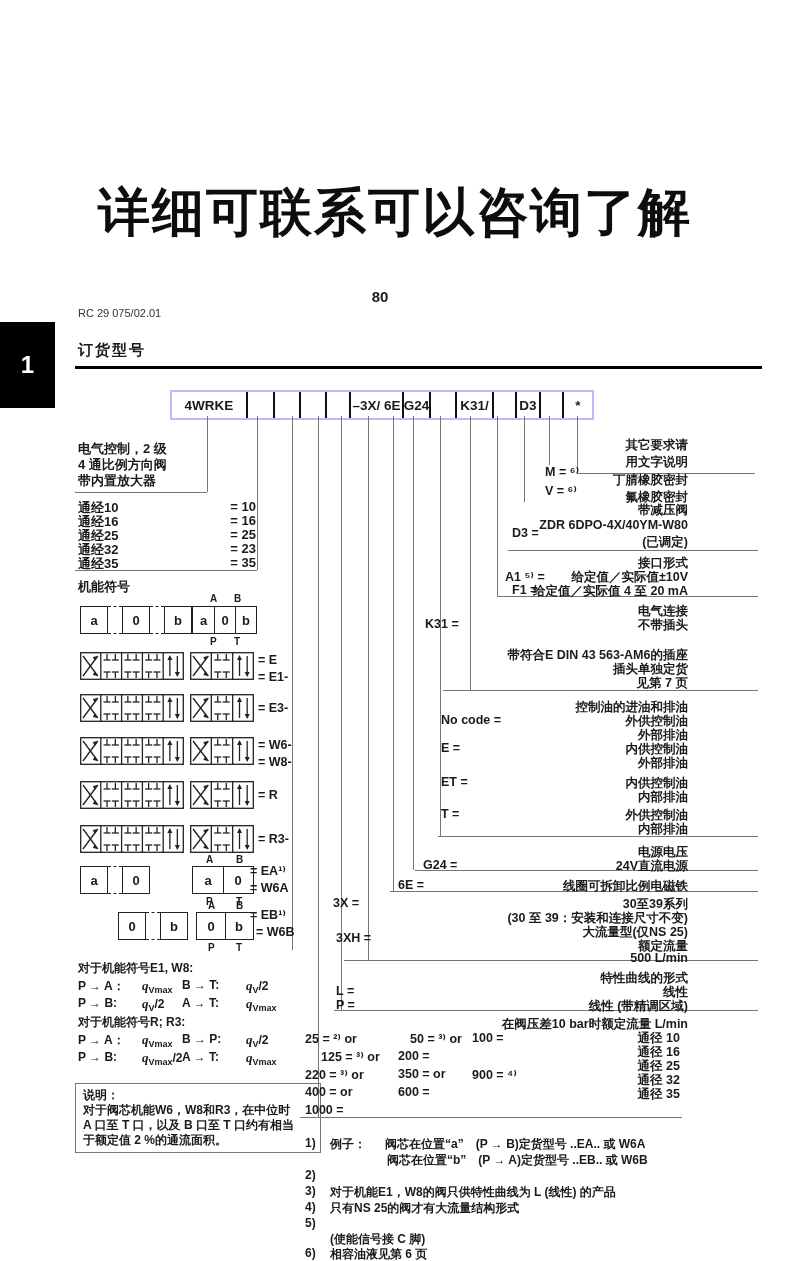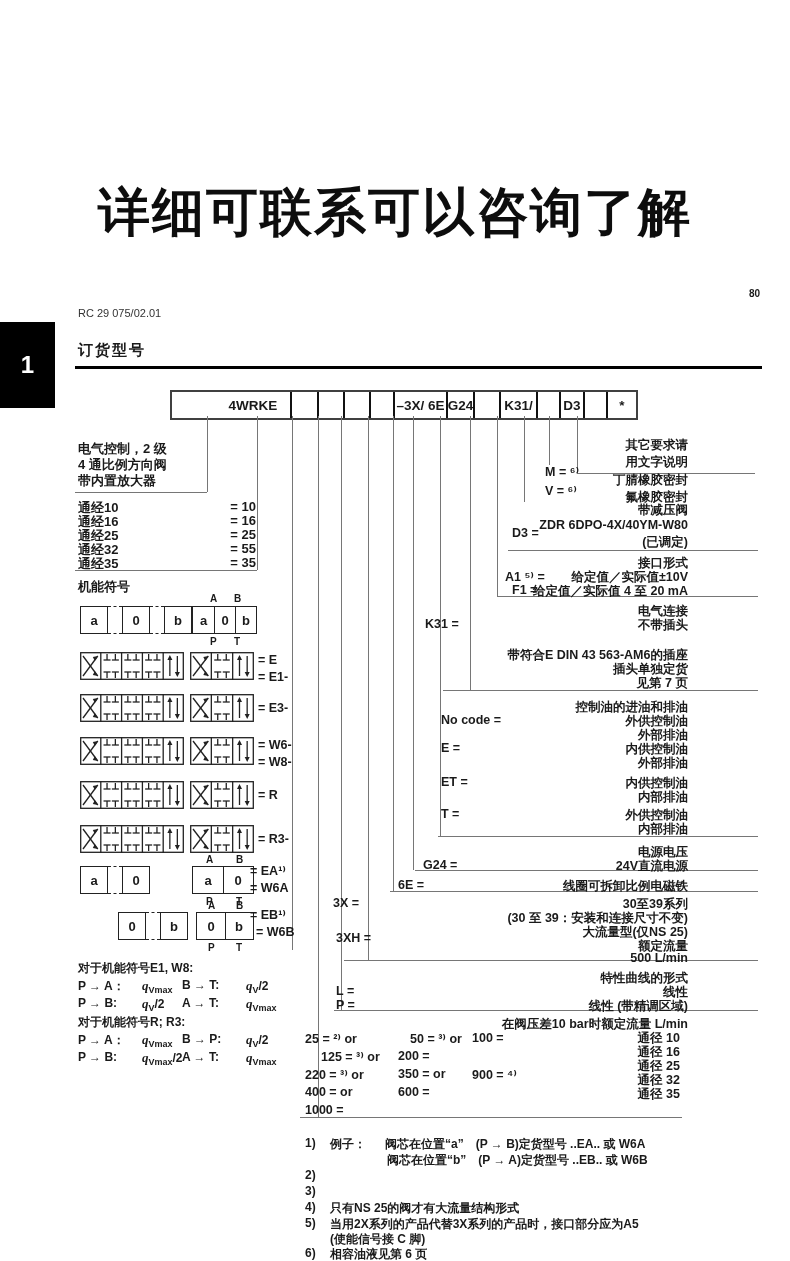--- a/index.html
+++ b/index.html
@@ -1,27 +1,27 @@
 <!DOCTYPE html>
 <html><head>
 <meta charset="utf-8">
 <style>
   html,body{margin:0;padding:0;background:#e9e9e9;}
   .page{position:relative;width:790px;height:1261px;background:#ffffff;
         font-family:"Liberation Sans","DejaVu Sans",sans-serif;color:#1a1a1a;overflow:hidden;}
   .banner{position:absolute;left:0;width:790px;text-align:center;font-weight:900;color:#0d0d0d;white-space:nowrap;}
   .b1{top:80px;font-size:62px;letter-spacing:5px;}
   .b2{top:178px;font-size:52px;letter-spacing:2px;}
-  .pagenum{position:absolute;left:0;top:288px;width:760px;text-align:right;font-weight:bold;font-size:10px;}
+  .pagenum{position:absolute;left:0;top:288px;width:760px;text-align:center;font-weight:bold;font-size:15px;}
   .doccode{position:absolute;left:78px;top:307px;font-size:11px;color:#333;}
   .tab{position:absolute;left:0;top:322px;width:55px;height:86px;background:#000;color:#fff;
        display:flex;align-items:center;justify-content:center;font-weight:bold;font-size:24px;}
   .heading{position:absolute;left:78px;top:341px;font-size:15px;font-weight:bold;letter-spacing:2px;}
   .thickrule{position:absolute;left:75px;top:366px;width:687px;height:3px;background:#000;}
-  .code-row{position:absolute;left:170px;top:390px;height:26px;display:flex;border:2px solid #404040;box-sizing:content-box;padding-left:44px;}
+  .code-row{position:absolute;left:170px;top:390px;height:26px;display:flex;border:2px solid #c4b5fd;box-sizing:content-box;}
   .tcell{display:flex;align-items:center;justify-content:center;font-weight:bold;font-size:13.5px;
          border-left:2px solid #111;box-sizing:border-box;white-space:nowrap;background:#fff;}
   .tcell:first-child{border-left:none;}
   .vl{position:absolute;width:1px;background:#767676;}
   .hl{position:absolute;height:1px;background:#767676;}
   .lt{position:absolute;font-size:13px;font-weight:600;white-space:nowrap;}
   .szv{position:absolute;left:198px;width:58px;text-align:right;font-size:13px;font-weight:bold;white-space:nowrap;}
   .rr{position:absolute;right:102px;text-align:right;font-size:12.5px;font-weight:700;white-space:nowrap;}
   .rr2{position:absolute;right:110px;text-align:right;font-size:12.5px;font-weight:700;white-space:nowrap;}
   .cd{position:absolute;font-size:12.5px;font-weight:bold;white-space:nowrap;}
@@ -106,21 +106,21 @@
   <div class="lt" style="left:78px;top:456px">4 通比例方向阀</div>
   <div class="lt" style="left:78px;top:472px">带内置放大器</div>
 
   <div class="lt" style="left:78px;top:499px">通经10</div>
   <div class="szv" style="top:499px">= 10</div>
   <div class="lt" style="left:78px;top:513px">通经16</div>
   <div class="szv" style="top:513px">= 16</div>
   <div class="lt" style="left:78px;top:527px">通经25</div>
   <div class="szv" style="top:527px">= 25</div>
   <div class="lt" style="left:78px;top:541px">通经32</div>
-  <div class="szv" style="top:541px">= 55</div>
+  <div class="szv" style="top:541px">= 23</div>
   <div class="lt" style="left:78px;top:555px">通经35</div>
   <div class="szv" style="top:555px">= 35</div>
 
   <div class="lt" style="left:78px;top:578px;font-weight:bold">机能符号</div>
 
   <div class="wsym" style="left:80px;top:606px">
     <div class="wc">
         <span>a</span>
       </div>
     <div class="wd"></div>
@@ -560,20 +560,26 @@
   <div class="frm" style="left:78px;top:1014px">对于机能符号R; R3:</div>
   <div class="frm" style="left:78px;top:1032px">P → A：</div>
   <div class="frm" style="left:142px;top:1032px"><i>q</i><sub>Vmax</sub><span></span></div>
   <div class="frm" style="left:182px;top:1032px">B → P:</div>
   <div class="frm" style="left:246px;top:1032px"><i>q</i><sub>V</sub><span>/2</span></div>
   <div class="frm" style="left:78px;top:1050px">P → B:</div>
   <div class="frm" style="left:142px;top:1050px"><i>q</i><sub>Vmax</sub><span>/2</span></div>
   <div class="frm" style="left:182px;top:1050px">A → T:</div>
   <div class="frm" style="left:246px;top:1050px"><i>q</i><sub>Vmax</sub><span></span></div>
 
+  <div class="notebox">
+    <div>说明：</div>
+    <div>对于阀芯机能W6，W8和R3，在中位时</div>
+    <div>A 口至 T 口，以及 B 口至 T 口约有相当</div>
+    <div>于额定值 2 %的通流面积。</div>
+  </div>
 
   <div class="rr" style="top:437px">其它要求请</div>
   <div class="rr" style="top:454px">用文字说明</div>
 
   <div class="cd" style="left:545px;top:464px">M = ⁶⁾</div>
   <div class="rr" style="top:472px">丁腈橡胶密封</div>
   <div class="cd" style="left:545px;top:483px">V = ⁶⁾</div>
   <div class="rr" style="top:489px">氟橡胶密封</div>
 
   <div class="cd" style="left:512px;top:526px">D3 =</div>
@@ -646,21 +652,21 @@
   <div class="rr2" style="top:1058px">通径 25</div>
   <div class="rr2" style="top:1072px">通径 32</div>
   <div class="rr2" style="top:1086px">通径 35</div>
 
   <div class="fn" style="left:305px;top:1136px">1)</div>
   <div class="fn" style="left:330px;top:1136px">例子：</div>
   <div class="fn" style="left:385px;top:1136px">阀芯在位置“a”　(P → B)定货型号 ..EA.. 或 W6A</div>
   <div class="fn" style="left:387px;top:1152px">阀芯在位置“b”　(P → A)定货型号 ..EB.. 或 W6B</div>
   <div class="fn" style="left:305px;top:1168px">2)</div>
   <div class="fn" style="left:305px;top:1184px">3)</div>
+  <div class="fn" style="left:330px;top:1184px">对于机能E1，W8的阀只供特性曲线为 L (线性) 的产品</div>
   <div class="fn" style="left:305px;top:1200px">4)</div>
   <div class="fn" style="left:330px;top:1200px">只有NS 25的阀才有大流量结构形式</div>
   <div class="fn" style="left:305px;top:1216px">5)</div>
-  <div class="fn" style="left:330px;top:1216px">当用2X系列的产品代替3X系列的产品时，接口部分应为A5</div>
   <div class="fn" style="left:330px;top:1231px">(使能信号接 C 脚)</div>
   <div class="fn" style="left:305px;top:1246px">6)</div>
   <div class="fn" style="left:330px;top:1246px">相容油液见第 6 页</div>
 
 </div>
 
 </body></html>

